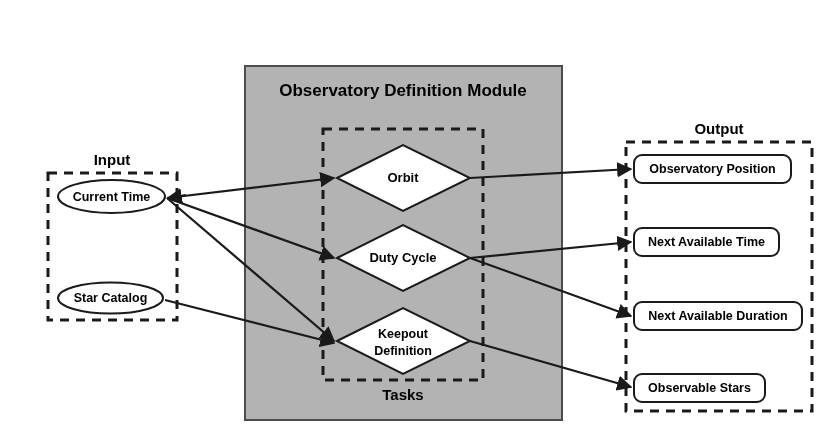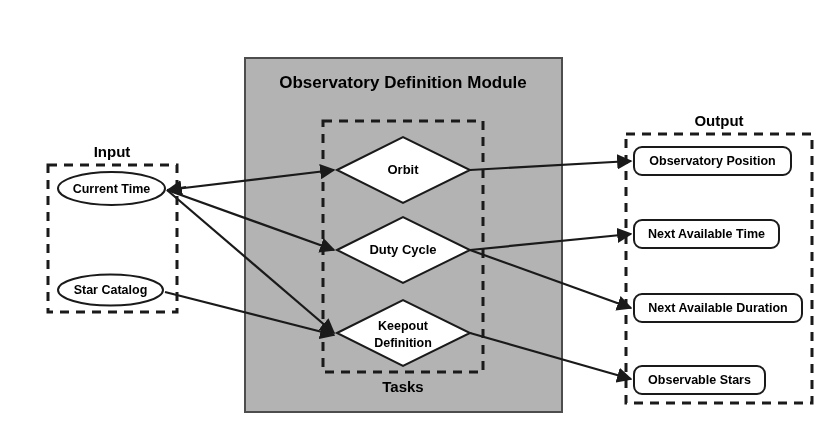--- a/index.html
+++ b/index.html
@@ -1,21 +1,21 @@
 <!DOCTYPE html>
 <html><head>
 <meta charset="utf-8">
 <style>
   html,body{margin:0;padding:0;}
   body{
     width:830px;height:428px;background:#ffffff;
     font-family:"Liberation Sans", sans-serif;
     overflow:hidden;position:relative;
   }
-  #diagram-root{position:absolute;inset:0;width:830px;height:351px;}
+  #diagram-root{position:absolute;inset:0;width:830px;height:351px;margin-top:8px;}
   svg.canvas{position:absolute;left:0;top:0;width:830px;height:428px;}
   .node-text{
     font-family:"Liberation Sans", sans-serif;
     font-weight:bold;fill:#000000;
     text-anchor:middle;dominant-baseline:middle;
   }
   .group-label{
     font-family:"Liberation Sans", sans-serif;
     font-weight:bold;fill:#000000;font-size:15px;
     text-anchor:middle;

